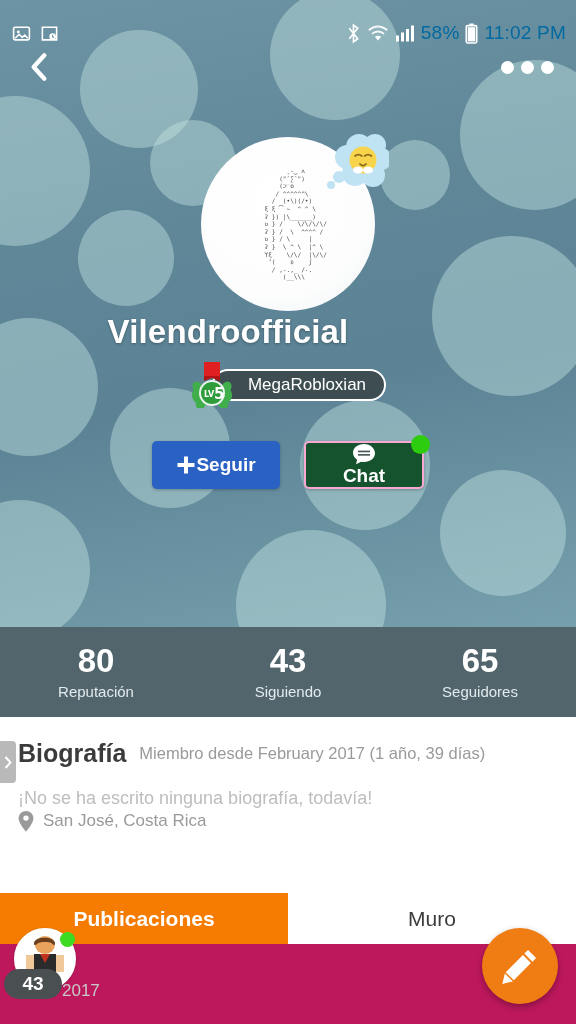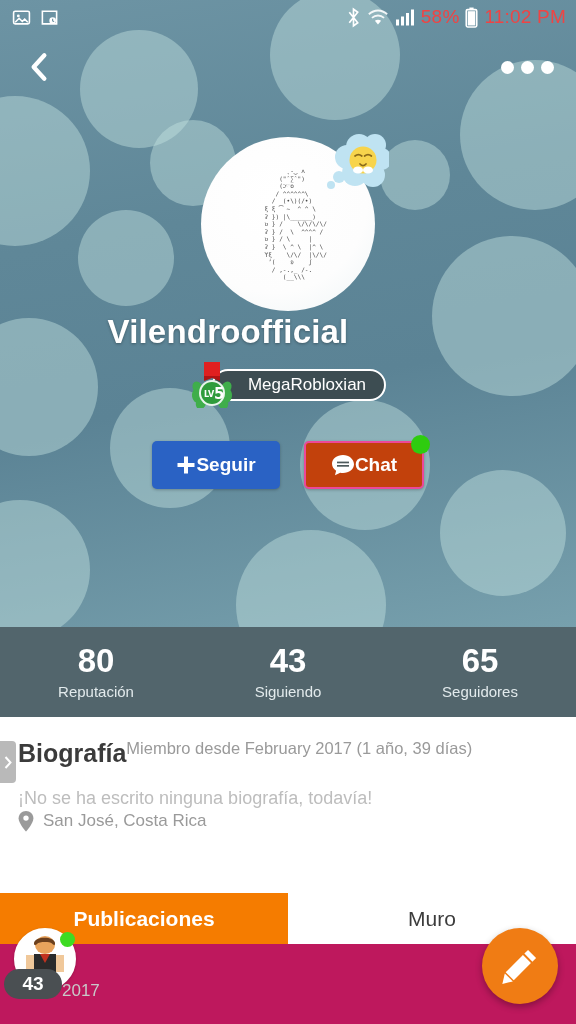--- a/index.html
+++ b/index.html
@@ -15,23 +15,23 @@
   
   .hero {
     position:absolute; left:0; top:0; width:576px; height:627px;
     background:linear-gradient(170deg,#6d94a4 0%,#5f8798 35%,#5b8395 60%,#77a0ad 100%);
     overflow:hidden;
   }
   .dot { position:absolute; border-radius:50%; background:rgba(196,226,223,0.45); }
 
   
   .statusbar {
-    position:absolute; left:0; top:0; width:576px; height:34px;
+    position:absolute; left:0; top:16px; width:576px; height:34px;
     display:flex; align-items:center; justify-content:space-between;
-    padding:0 10px 0 12px; z-index:40; color:#ef4444;
+    padding:0 10px 0 12px; z-index:40; color:#0369a1;
   }
   .sb-left { display:flex; align-items:center; gap:9px; }
   .sb-right { display:flex; align-items:center; gap:6px; }
   .sb-time { font-size:19px; letter-spacing:.2px; }
   .sb-pct { font-size:19px; letter-spacing:.2px; }
   .sb-ico { display:block; }
 
   
   .topnav {
     position:absolute; left:0; top:34px; width:576px; height:66px; z-index:30;
@@ -83,42 +83,42 @@
   .actions {
     position:absolute; top:441px; left:0; width:576px;
     display:flex; align-items:center; justify-content:center; gap:24px; z-index:20;
   }
   .btn {
     height:48px; border-radius:5px; display:flex; align-items:center; justify-content:center;
     padding:0 22px; cursor:pointer; color:#fff; font-size:19px; font-weight:bold;
     box-shadow:0 1px 3px rgba(0,0,0,.25);
   }
   .btn-follow { background:#2a62c4; min-width:128px; }
-  .btn-chat { background:#c2410c; border:2px solid #ec4899; min-width:120px; position:relative; }
+  .btn-chat { background:#14532d; border:2px solid #f9a8d4; min-width:120px; position:relative;flex-direction:column; }
   .online-dot {
     position:absolute; right:-8px; top:-8px; width:19px; height:19px; border-radius:50%;
     background:#2ecc0f;
   }
 
   
   .stats {
     position:absolute; left:0; top:627px; width:576px; height:90px; z-index:15;
     background:rgba(58,80,88,0.88);
     display:flex; align-items:center;
   }
   .stat { flex:1; text-align:center; cursor:pointer; }
   .stat-num { font-size:33px; font-weight:bold; color:#fff; line-height:1; }
   .stat-lbl { font-size:15px; color:#e2eaec; margin-top:6px; }
 
   
   .bio {
     position:absolute; left:0; top:717px; width:576px; height:170px;
     background:#fff; padding:22px 18px 0 18px; z-index:12;
   }
-  .bio-head { display:flex; align-items:flex-start; }
+  .bio-head { display:flex; align-items:center; gap:13px; }
   .bio-title { font-size:25px; font-weight:bold; color:#3b3b3b; }
   .bio-since { font-size:16.5px; color:#9a9a9a; }
   .bio-empty { font-size:18px; color:#bdbdbd; margin-top:20px; }
   .bio-loc { display:flex; align-items:flex-start; gap:9px; margin-top:2px; }
   .bio-loc-txt { font-size:17px; color:#9a9a9a; }
   .drawer-tab {
     position:absolute; left:0; top:24px; width:16px; height:42px;
     background:#b9b9b9; border-radius:0 4px 4px 0;
     display:flex; align-items:center; justify-content:center; cursor:pointer;
   }

